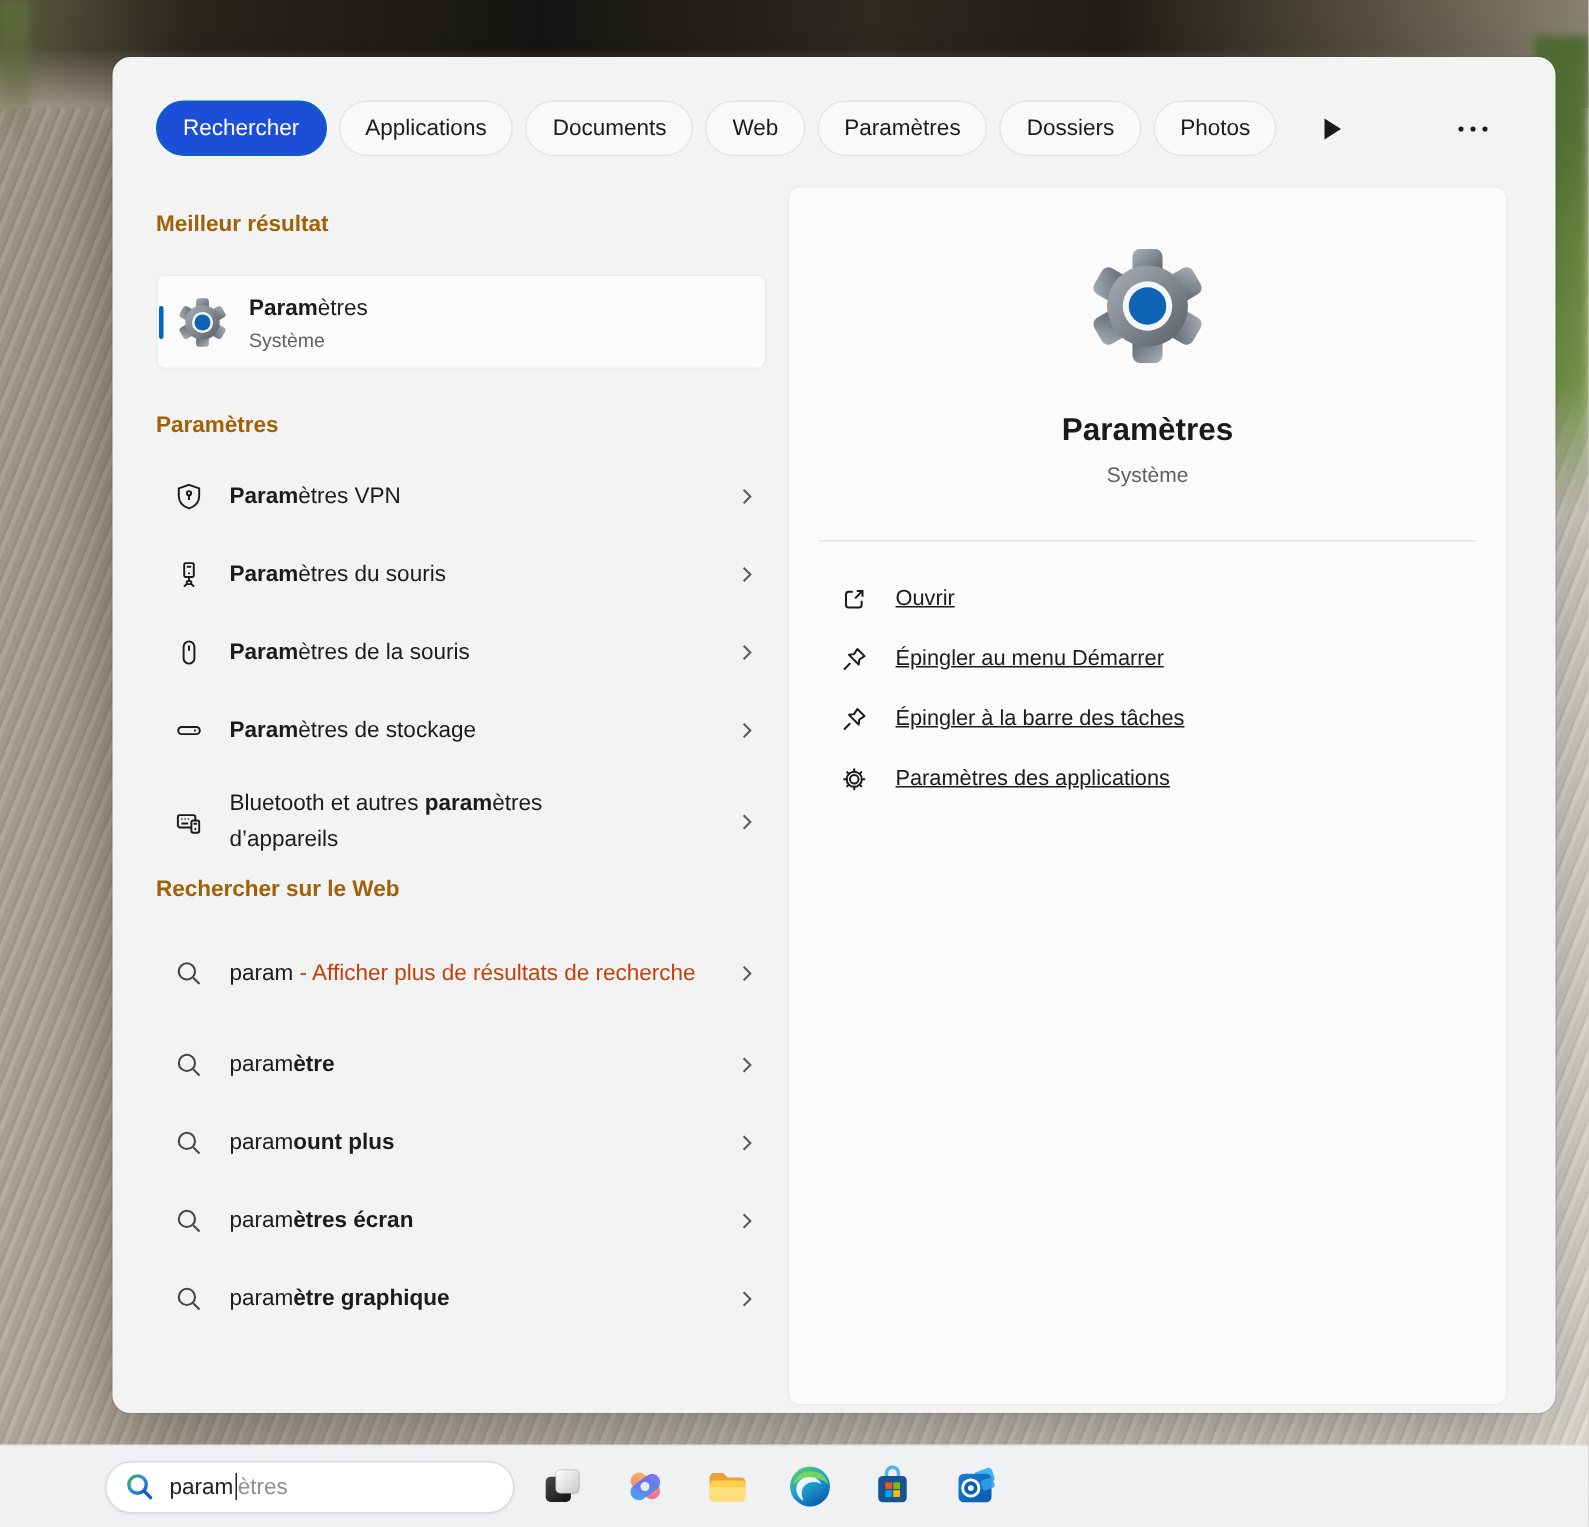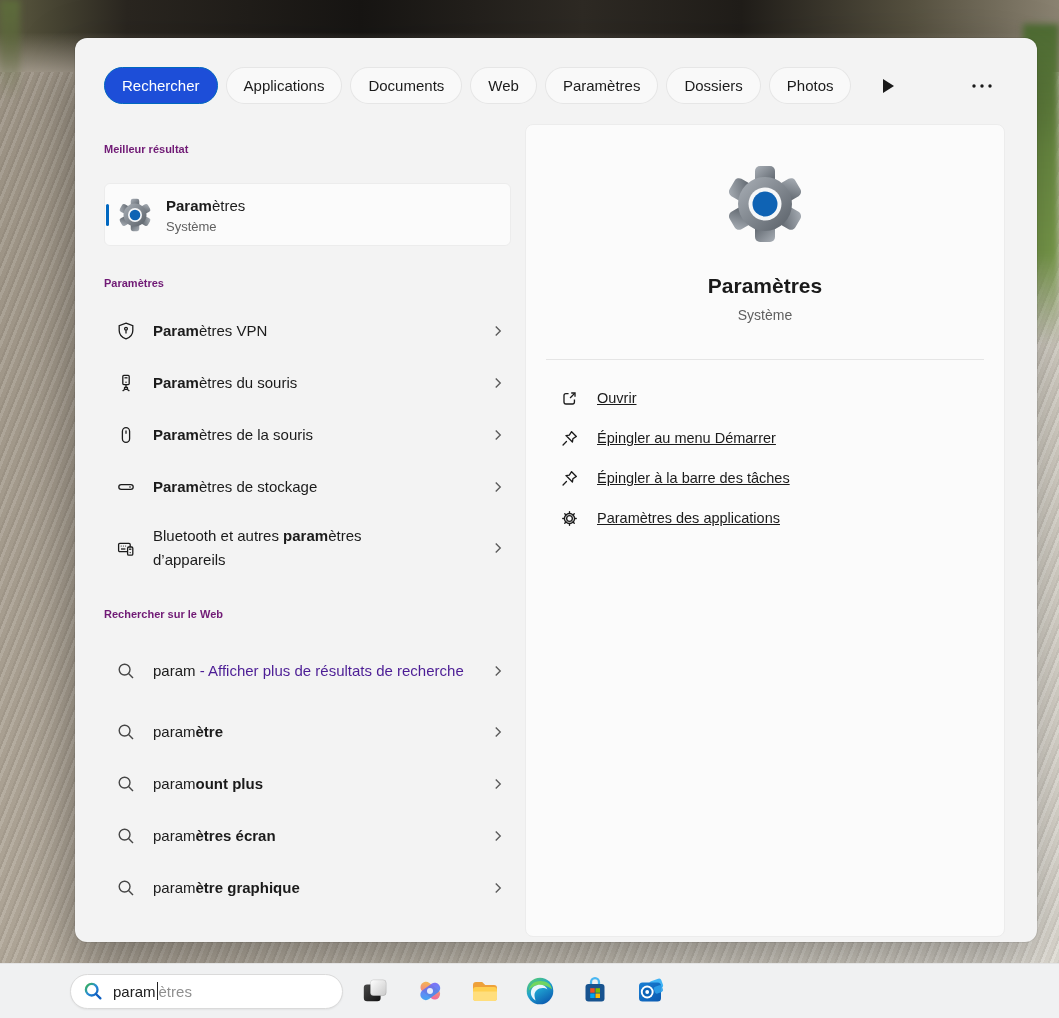--- a/index.html
+++ b/index.html
@@ -29,43 +29,43 @@
   .tab { height:37px; padding:0 17px; border-radius:19px; display:flex; align-items:center;
     font-size:15px; color:#1b1b1b; background:rgba(253,253,253,.6); border:1px solid rgba(0,0,0,.08); cursor:pointer; white-space:nowrap; }
   .tab.active { background:#1d4ed8; border-color:#0067c0; color:#fff; }
   .tab-play { margin-left:16px; width:26px; height:26px; display:flex; align-items:center; justify-content:center; cursor:pointer; }
   .tab-more { margin-left:auto; width:30px; height:26px; display:flex; align-items:center; justify-content:center; cursor:pointer; }
 
   .content { display:flex; padding-left:29px; }
   .left-col { width:407px; }
   .right-col { width:480px; margin-left:14px; margin-top:20px; }
 
-  .section-header { font-size:11px; font-weight:700; color:#701a75; line-height:19px; }
+  .section-header { font-size:15px; font-weight:700; color:#a16207; line-height:19px; }
   .hdr-best { margin-top:36px; }
   .hdr-settings { margin-top:28px; }
-  .hdr-web { margin-top:22px; }
+  .hdr-web { }
 
   .best-row { margin-top:24px; height:63px; background:#fbfbfb; border:1px solid #ececec; border-radius:6px;
     position:relative; display:flex; align-items:center; padding-left:13px; cursor:pointer; }
   .best-row::before { content:''; position:absolute; left:1px; top:50%; transform:translateY(-50%);
     width:3px; height:22px; border-radius:2px; background:#0067c0; }
   .best-gear { width:34px; height:34px; margin-right:14px; flex:0 0 auto; }
   .best-title { font-size:15px; line-height:20px; color:#1b1b1b; }
   .best-sub { font-size:13px; color:#616161; margin-top:3px; }
 
   .rows { margin-top:12px; }
   .row { display:flex; align-items:center; height:52px; padding:0 4px 0 12px; border-radius:6px; cursor:pointer;justify-content:space-between; }
   .row.tall { height:70px; }
   .row-icon { width:20px; height:20px; margin-right:17px; flex:0 0 auto; display:flex; align-items:center; justify-content:center; }
   .row-label { flex:1; font-size:15px; line-height:1.62; color:#1b1b1b; }
   .row.tall .row-label { max-width:250px; }
   .row.web1 .row-label { max-width:312px; }
   .row-chevron { width:18px; height:18px; flex:0 0 auto; margin-left:auto; }
   .seg-b { font-weight:700; }
-  .seg-m { color:#4c1d95; }
+  .seg-m { color:#c2410c; }
 
   
   .preview-card { width:480px; height:813px; background:#fbfbfb; border:1px solid #ececec; border-radius:8px;
     padding-top:39px; text-align:center; }
   .gear-large { width:80px; height:80px; }
   .preview-title { margin-top:26px; font-size:21px; font-weight:600; color:#1a1a1a; }
   .preview-sub { margin-top:9px; font-size:14px; color:#5f5f5f; }
   .preview-divider { margin:36px 20px 10px 20px; height:1px; background:#e5e5e5; }
   .preview-actions { text-align:left; padding:8px 0 0 34px; }
   .action-row { display:flex; align-items:center; height:40px; cursor:pointer; }

